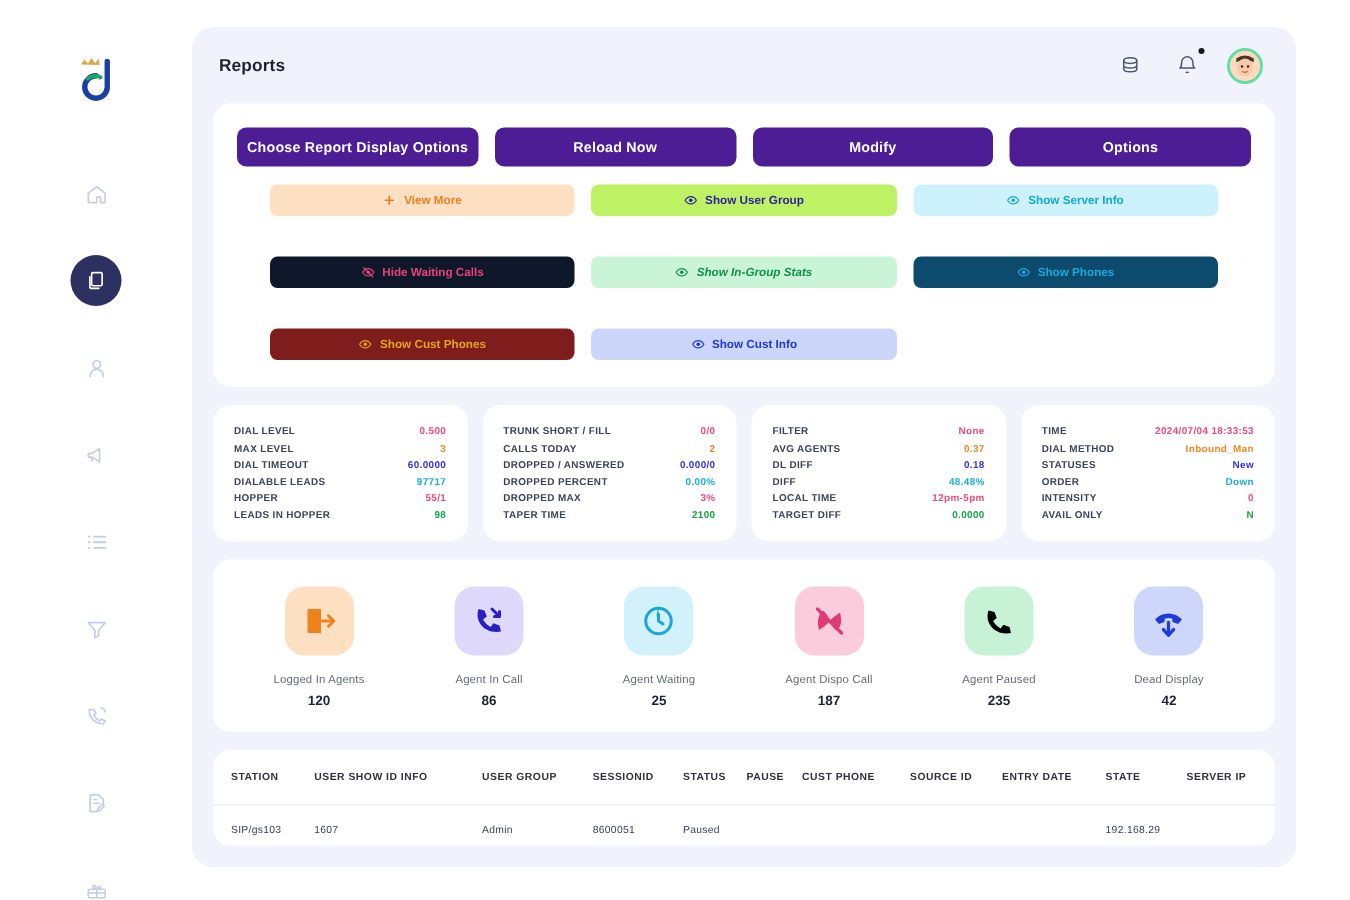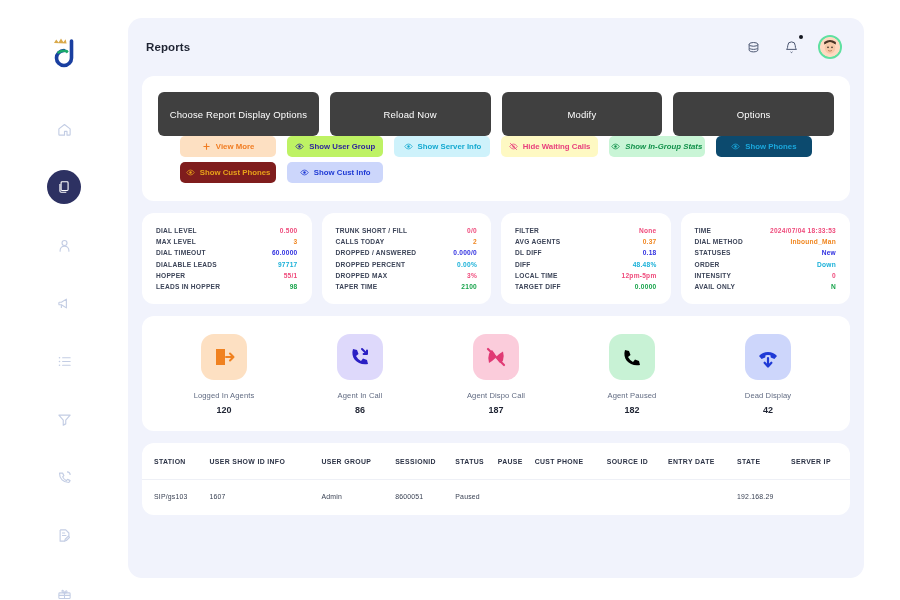--- a/index.html
+++ b/index.html
@@ -63,29 +63,30 @@
 
   
   .content-card {
     background: #ffffff; border-radius: 12px;
     padding: 16px 16px 18px 16px;
   }
 
   
   .btn-row { display: flex; gap: 11px; }
   .btn-dark {
-    flex: 1; height: 44px; border-radius: 6px;
-    background: #404040; color: #ffffff;
-    font-size: 9.5px; font-weight: 400;
+    flex: 1; height: 26px; border-radius: 6px;
+    background: #4c1d95; color: #ffffff;
+    font-size: 9.5px; font-weight: 700;
     display: flex; align-items: center; justify-content: center;
     border: none; cursor: pointer; letter-spacing: .15px;
   }
   .pill-grid {
-    display: grid; grid-template-columns: repeat(6, 1fr);
-    gap: 5px 11px; padding: 0 22px;
+    margin-top: 12px;
+    display: grid; grid-template-columns: repeat(3, 1fr);
+    gap: 27px 11px; padding: 0 22px;
   }
   .pill {
     height: 21px; border-radius: 5px;
     display: flex; align-items: center; justify-content: center; gap: 5px;
     font-size: 7.8px; font-weight: 600; cursor: pointer; border: none;
   }
   .pill svg { display: block; }
 
   
   .stats-strip { display: flex; gap: 10px; margin-top: 12px; }
@@ -258,21 +259,21 @@
             </button>
             <button class="pill" style="background: rgb(206, 242, 251); color: rgb(20, 169, 208);">
               <span>
                 <svg width="9" height="9" viewBox="0 0 24 24">
                   <path d="M2 12s3.8-6.5 10-6.5S22 12 22 12s-3.8 6.5-10 6.5S2 12 2 12z" fill="none" stroke="#14a9d0" stroke-width="2"></path>
                   <circle cx="12" cy="12" r="3.2" fill="#14a9d0"></circle>
                 </svg>
               </span>
               <span>Show Server Info</span>
             </button>
-            <button class="pill" style="background: #fef9c3; color: rgb(232, 65, 125); justify-content: center;">
+            <button class="pill" style="background: #0f172a; color: rgb(232, 65, 125); justify-content: center;">
               <span>
                 <svg width="9" height="9" viewBox="0 0 24 24">
                   <path d="M2 12s3.8-6.5 10-6.5S22 12 22 12s-3.8 6.5-10 6.5S2 12 2 12z" fill="none" stroke="#e8417d" stroke-width="2"></path>
                   <circle cx="12" cy="12" r="3" fill="#e8417d"></circle>
                   <path d="M4 4l16 16" stroke="#e8417d" stroke-width="2.4" stroke-linecap="round"></path>
                 </svg>
               </span>
               <span>Hide Waiting Calls</span>
             </button>
             <button class="pill" style="background: rgb(201, 245, 214); color: rgb(17, 145, 74); font-style: italic;">
@@ -437,39 +438,50 @@
               <div class="agent-icon" style="background: rgb(222, 217, 251);">
                 <svg width="24" height="24" viewBox="0 0 24 24">
                   <path d="M5 4l4 1 1.5 4-2.5 2a12 12 0 0 0 5 5l2-2.5 4 1.5 1 4c-10 2-18-6-15-15z" fill="#2a1fc4"></path>
                   <path d="M14 4l5 5M19 9V5.6M19 9h-3.4" stroke="#2a1fc4" stroke-width="2" fill="none" stroke-linecap="round"></path>
                 </svg>
               </div>
               <div class="agent-label">Agent In Call</div>
               <div class="agent-value">86</div>
             </div>
             <div class="agent">
+              <div class="agent-icon" style="background: rgb(211, 241, 251);">
+                <svg width="24" height="24" viewBox="0 0 24 24">
+                  <circle cx="12" cy="12" r="8.5" fill="none" stroke="#18a8d4" stroke-width="2"></circle>
+                  <path d="M12 12 A8.5 8.5 0 0 1 12 3.5 L12 12z" fill="#18a8d4"></path>
+                  <path d="M12 7.5V12l3 2" stroke="#18a8d4" stroke-width="2" fill="none" stroke-linecap="round"></path>
+                </svg>
+              </div>
+              <div class="agent-label">Agent Waiting</div>
+              <div class="agent-value">25</div>
+            </div>
+            <div class="agent">
               <div class="agent-icon" style="background: rgb(251, 204, 219);">
                 <svg width="24" height="24" viewBox="0 0 24 24">
                   <path d="M8 5 Q13 11 11.5 13 Q9 15.5 5 18 Q3.5 13 5 9 Q6 6 8 5z" fill="#e03a74"></path>
                   <path d="M16 18 Q11.5 13 13 11 Q15.5 8.5 19 6.5 Q20.5 11.5 19 15.5 Q18 17.5 16 18z" fill="#e03a74"></path>
                   <path d="M4 4l16 16" stroke="#e03a74" stroke-width="2.2" stroke-linecap="round"></path>
                 </svg>
               </div>
               <div class="agent-label">Agent Dispo Call</div>
               <div class="agent-value">187</div>
             </div>
             <div class="agent">
               <div class="agent-icon" style="background: rgb(200, 242, 213);">
                 <svg width="24" height="24" viewBox="0 0 24 24">
                   <path d="M5 5l4 1 1.5 4-2.5 2a12 12 0 0 0 5 5l2-2.5 4 1.5 1 4c-10 2-18-6-15-15z" fill="#12a css"></path>
                   <rect x="14" y="3" width="7" height="7" rx="1.6" fill="none" stroke="#12a css" stroke-width="2"></rect>
                 </svg>
               </div>
               <div class="agent-label">Agent Paused</div>
-              <div class="agent-value">182</div>
+              <div class="agent-value">235</div>
             </div>
             <div class="agent">
               <div class="agent-icon" style="background: rgb(205, 214, 251);">
                 <svg width="24" height="24" viewBox="0 0 24 24">
                   <path d="M3 11a12 12 0 0 1 18 0l-2.6 3-3.6-1.4-.4-2.3a10 10 0 0 0-4.8 0l-.4 2.3L5.6 14z" fill="#1f3ad6"></path>
                   <path d="M12 13v7M12 21.5l-3.4-3.8M12 21.5l3.4-3.8" stroke="#1f3ad6" stroke-width="2.2" fill="none" stroke-linecap="round" stroke-linejoin="round"></path>
                 </svg>
               </div>
               <div class="agent-label">Dead Display</div>
               <div class="agent-value">42</div>

